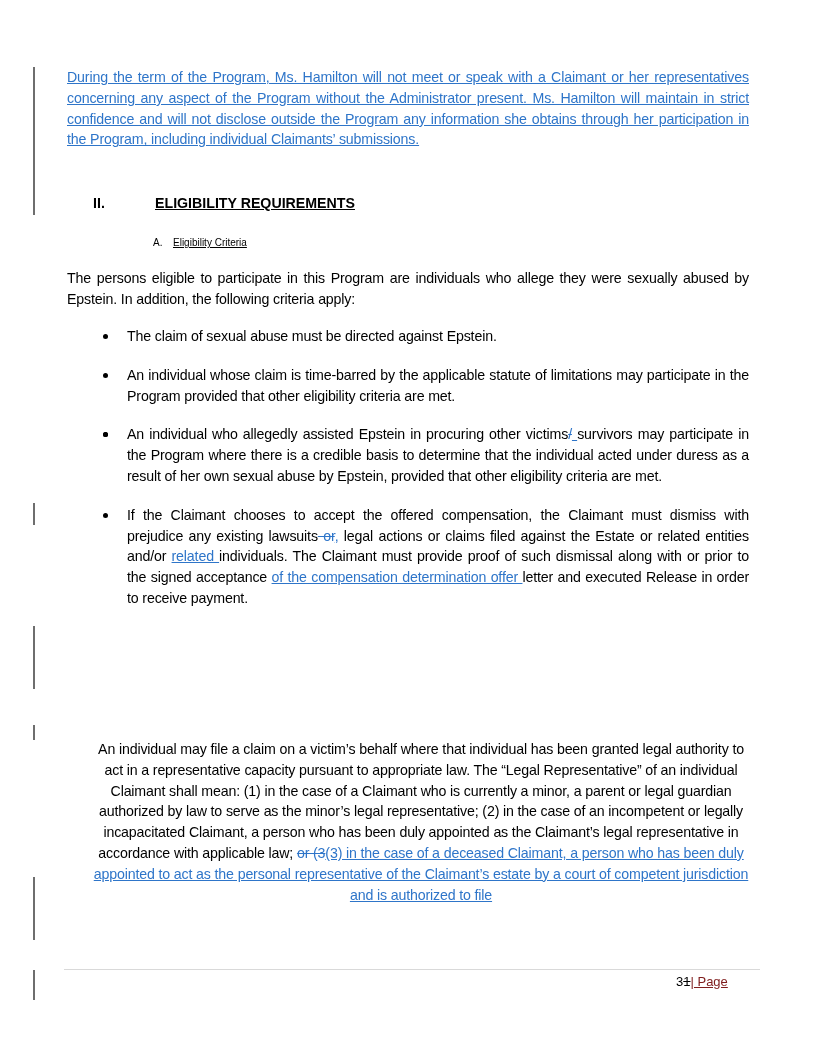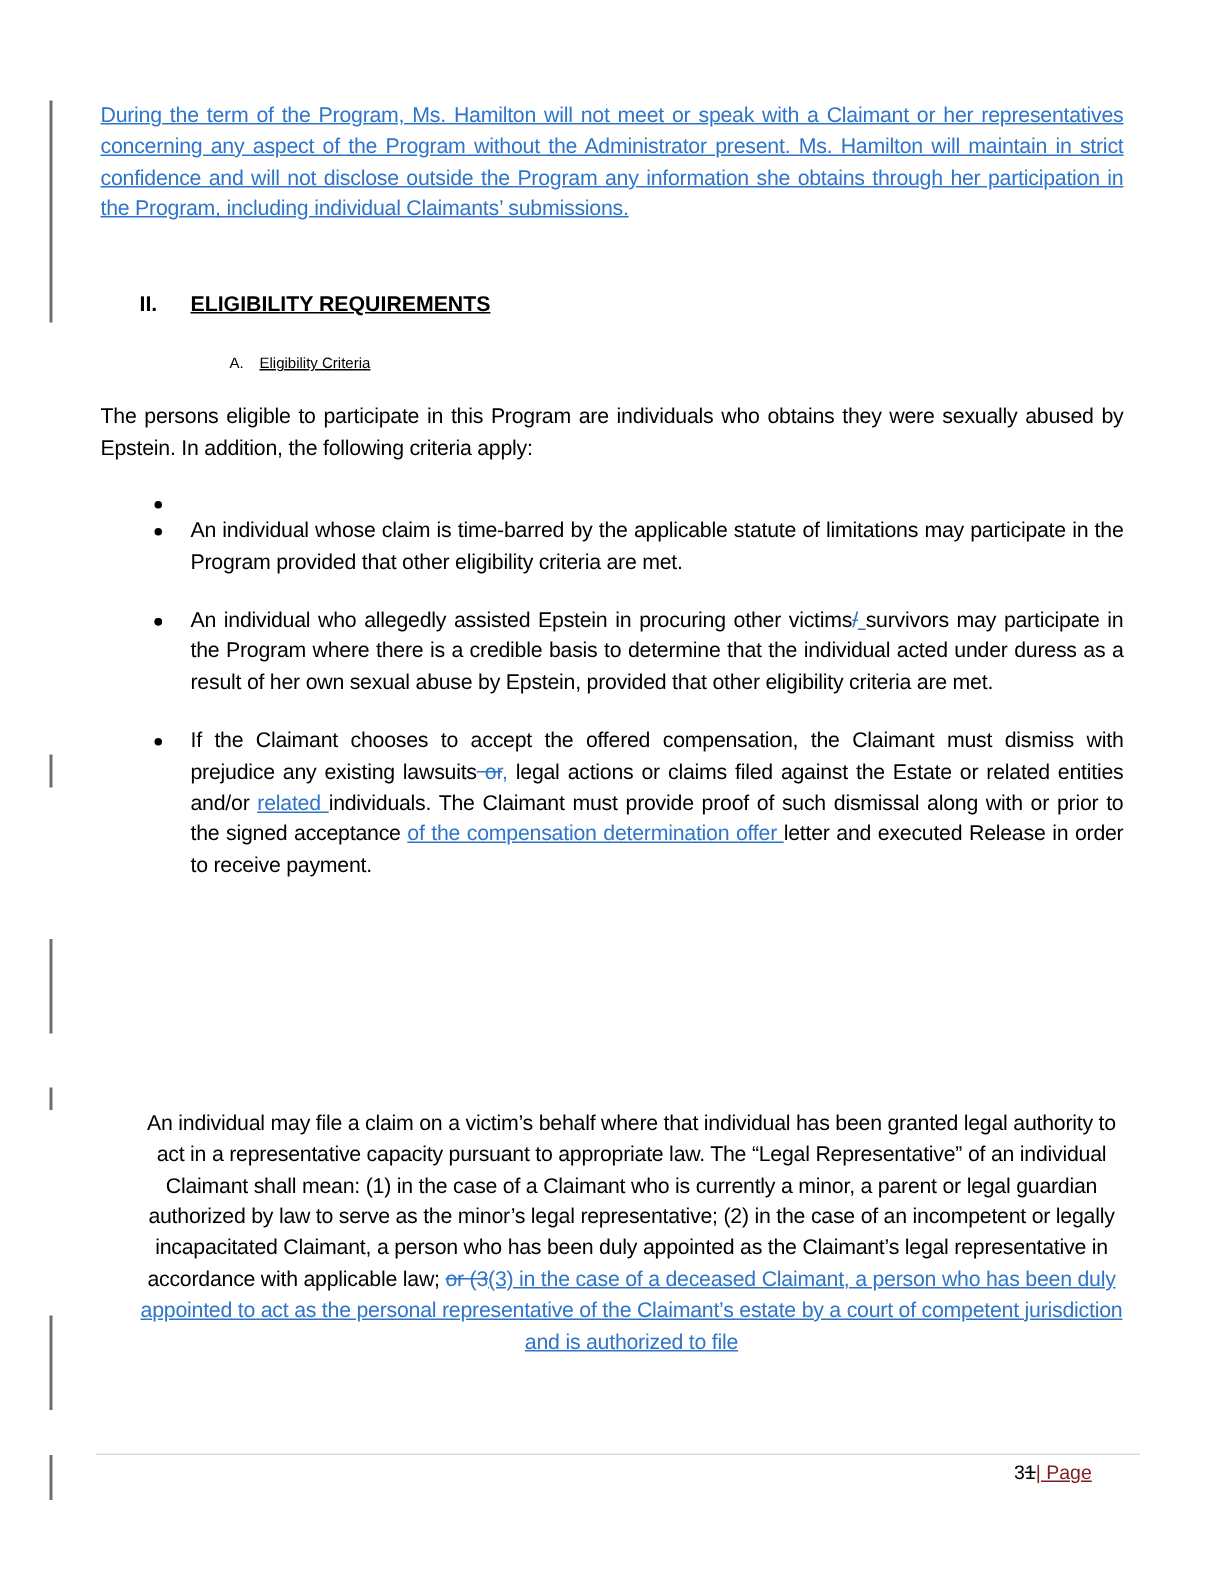--- a/index.html
+++ b/index.html
@@ -5,21 +5,21 @@
   html, body { margin:0; padding:0; background:#ffffff; }
   body { width:816px; height:1056px; position:relative; overflow:hidden;
          font-family:"Liberation Sans", sans-serif; color:#000; }
   .page { position:absolute; left:0; top:0; width:816px; height:788px; }
   .cbar { position:absolute; left:33px; width:2px; background:#6e6e6e; }
   .p { position:absolute; font-size:14.2px; line-height:20.8px; text-align:justify; letter-spacing:-0.15px; }
   .ins { color:#2e75c9; text-decoration:underline; text-decoration-color:#2e75c9; }
   .del { color:#2e75c9; text-decoration:line-through; }
   .heading { position:absolute; font-size:14.2px; font-weight:bold; }
   .heading .num { position:absolute; left:0; top:0; }
-  .heading .txt { position:absolute; left:34px; top:0; text-decoration:underline; white-space:nowrap; }
+  .heading .txt { position:absolute; left:62px; top:0; text-decoration:underline; white-space:nowrap; }
   .sub { position:absolute; font-size:10px; white-space:nowrap; }
   .sub .lbl { display:inline-block; width:20px; }
   .sub .t { text-decoration:underline; }
   ul.bul { position:absolute; margin:0; padding:0; list-style:none; }
   ul.bul li { position:relative; padding-left:60px; font-size:14.2px; line-height:20.8px; text-align:justify; margin-bottom:18px; letter-spacing:-0.15px; }
   ul.bul li .dot { position:absolute; left:36px; top:8px; width:5px; height:5px; border-radius:50%; background:#000; }
   .rule { position:absolute; left:64px; top:969px; width:696px; height:1px; background:#d9d9d9; }
   .footer { position:absolute; left:676px; top:974px; font-size:13px; white-space:nowrap; }
   .footer .pg-ins { color:#7f1d1d; text-decoration:underline; }
 </style>
@@ -39,25 +39,25 @@
 
   <div class="heading" style="left:93px; top:195px;">
     <span class="num">II.</span>
     <span class="txt">ELIGIBILITY REQUIREMENTS</span>
   </div>
 
   <div class="sub" style="left:153px; top:237px;">
     <span class="lbl">A.</span><span class="t">Eligibility Criteria</span>
   </div>
 
-  <div class="p" style="left:67px; top:268px; width:682px;">The persons eligible to participate in this Program are individuals who obtains they were sexually abused by Epstein.  In addition, the following criteria apply:</div>
+  <div class="p" style="left:67px; top:268px; width:682px;">The persons eligible to participate in this Program are individuals who allege they were sexually abused by Epstein.  In addition, the following criteria apply:</div>
 
   <ul class="bul" style="left:67px; top:326px; width:682px;">
     <li>
-      <span class="dot"></span>
+      <span class="dot"></span><span>The claim of sexual abuse must be directed against Epstein.</span>
     </li>
     <li>
       <span class="dot"></span><span>An individual whose claim is time-barred by the applicable statute of limitations may participate in the Program provided that other eligibility criteria are met.</span>
     </li>
     <li>
       <span class="dot"></span>
     </li>
     <li>
       <span class="dot"></span><span>An individual who allegedly assisted Epstein in procuring other victims</span><span class="del">/</span><span class="ins"> </span><span>survivors may participate in the Program where there is a credible basis to determine that the individual acted under duress as a result of her own sexual abuse by Epstein, provided that other eligibility criteria are met.</span>
     </li>

